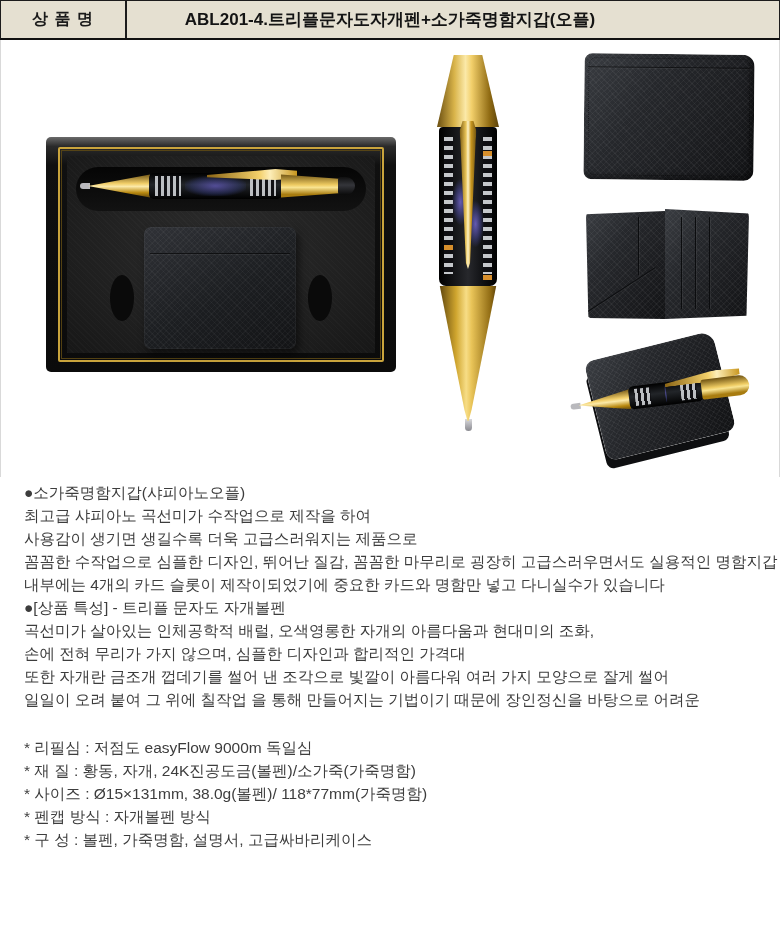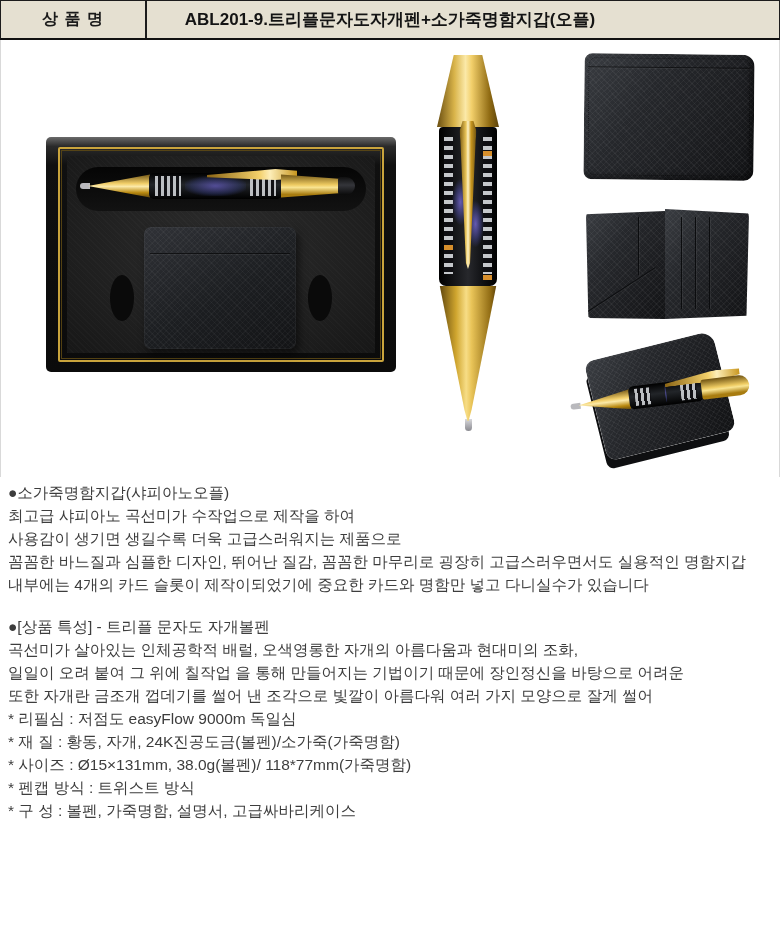--- a/index.html
+++ b/index.html
@@ -6,21 +6,21 @@
   html,body { background:#ffffff; }
   body { font-family:"Liberation Sans","DejaVu Sans",sans-serif; }
   .page { position:relative; width:780px; height:952px; background:#fff; overflow:hidden; }
 
   
   .header { position:absolute; left:0; top:0; width:780px; height:40px;
             background:#e5e0d1; border:1px solid #1c1c1c; border-bottom:2px solid #111; }
   .header-title-cell { position:absolute; left:0; top:0; width:778px; height:37px;
             display:flex; align-items:center; justify-content:center; }
   .header-title { font-size:17px; font-weight:bold; color:#141414; }
-  .header-label-cell { position:absolute; left:0; top:0; width:146px; height:37px;
+  .header-label-cell { position:absolute; left:0; top:0; width:126px; height:37px;
             border-right:2px solid #1c1c1c; background:#e5e0d1;
             display:flex; align-items:center; justify-content:center; }
   .header-label { font-size:16px; font-weight:bold; color:#1a1a1a; letter-spacing:1px; }
 
   
   .images-section { position:absolute; left:0; top:40px; width:780px; height:437px;
             background:#fff; border-left:1px solid #d9d9d9; border-right:1px solid #d9d9d9; }
 
   
   .giftbox { position:absolute; left:45px; top:97px; width:350px; height:235px;
@@ -127,35 +127,35 @@
       box-shadow:-5px 11px 0 -3px #0e0f11, inset 1px 1px 2px rgba(255,255,255,.07); }
   .wp-pen { left:12px; top:44px; width:180px; height:26px; transform:rotate(-7deg); }
   .wp-pen .hp-cone { width:52px; height:21px; top:2px; }
   .wp-pen .hp-barrel { left:59px; width:74px; height:23px; }
   .wp-pen .hp-inlay-a, .wp-pen .hp-inlay-b { width:16px; }
   .wp-pen .hp-clip { left:96px; top:-6px; width:76px;
       clip-path:polygon(0 70%,68% 0,100% 12%,100% 62%,68% 100%,0 100%); }
   .wp-pen .hp-gold2 { left:132px; top:2px; width:48px; height:20px; clip-path:none; border-radius:2px 10px 10px 2px; }
 
   
-  .text-section { position:absolute; left:0; top:477px; width:780px; padding-left:8px;
+  .text-section { position:absolute; left:0; top:477px; width:780px; padding-left:24px;
       color:#3d3d3d; font-size:15.5px; line-height:23px; }
   .line { white-space:nowrap; }
   .block-wallet { margin-top:4px; }
-  .block-pen { margin-top:19px; }
-  .block-specs { }
+  .block-pen { }
+  .block-specs { margin-top:25px; }
 </style>
 </head>
 <body>
 
 <div class="page">
 
   <div class="header">
     <div class="header-title-cell">
-      <span class="header-title">ABL201-9.트리플문자도자개펜+소가죽명함지갑(오플)</span>
+      <span class="header-title">ABL201-4.트리플문자도자개펜+소가죽명함지갑(오플)</span>
     </div>
     <div class="header-label-cell">
       <span class="header-label">상 품 명</span>
     </div>
   </div>
 
   <div class="images-section">
 
     <div class="giftbox">
       <div class="giftbox-goldframe"></div>
@@ -225,38 +225,39 @@
 
   </div>
 
   <div class="text-section">
 
     <div class="block-wallet">
       <div class="line">●소가죽명함지갑(샤피아노오플)</div>
       <div>
           <div class="line">최고급 샤피아노 곡선미가 수작업으로 제작을 하여</div>
           <div class="line">사용감이 생기면 생길수록 더욱 고급스러워지는 제품으로</div>
-          <div class="line">꼼꼼한 바느질과 심플한 디자인, 뛰어난 질감, 꼼꼼한 마무리로 굉장히 고급스러우면서도 실용적인 명함지갑</div>
+          <div class="line">꼼꼼한 수작업으로 심플한 디자인, 뛰어난 질감, 꼼꼼한 마무리로 굉장히 고급스러우면서도 실용적인 명함지갑</div>
           <div class="line">내부에는 4개의 카드 슬롯이 제작이되었기에 중요한 카드와 명함만 넣고 다니실수가 있습니다</div>
         </div>
     </div>
 
     <div class="block-pen">
       <div class="line">●[상품 특성] - 트리플 문자도 자개볼펜</div>
       <div>
           <div class="line">곡선미가 살아있는 인체공학적 배럴, 오색영롱한 자개의 아름다움과 현대미의 조화,</div>
+          <div class="line">손에 전혀 무리가 가지 않으며, 심플한 디자인과 합리적인 가격대</div>
+          <div class="line">또한 자개란 금조개 껍데기를 썰어 낸 조각으로 빛깔이 아름다워 여러 가지 모양으로 잘게 썰어</div>
           <div class="line">일일이 오려 붙여 그 위에 칠작업 을 통해 만들어지는 기법이기 때문에 장인정신을 바탕으로 어려운</div>
-          <div class="line">또한 자개란 금조개 껍데기를 썰어 낸 조각으로 빛깔이 아름다워 여러 가지 모양으로 잘게 썰어</div>
         </div>
     </div>
 
     <div class="block-specs">
       <div>
           <div class="line">* 리필심 : 저점도 easyFlow 9000m 독일심</div>
           <div class="line">* 재 질 : 황동, 자개, 24K진공도금(볼펜)/소가죽(가죽명함)</div>
           <div class="line">* 사이즈 : Ø15×131mm, 38.0g(볼펜)/ 118*77mm(가죽명함)</div>
-          <div class="line">* 펜캡 방식 : 트위스트 방식</div>
+          <div class="line">* 펜캡 방식 : 자개볼펜 방식</div>
           <div class="line">* 구 성 : 볼펜, 가죽명함, 설명서, 고급싸바리케이스</div>
         </div>
     </div>
 
   </div>
 </div>
 
 </body></html>

